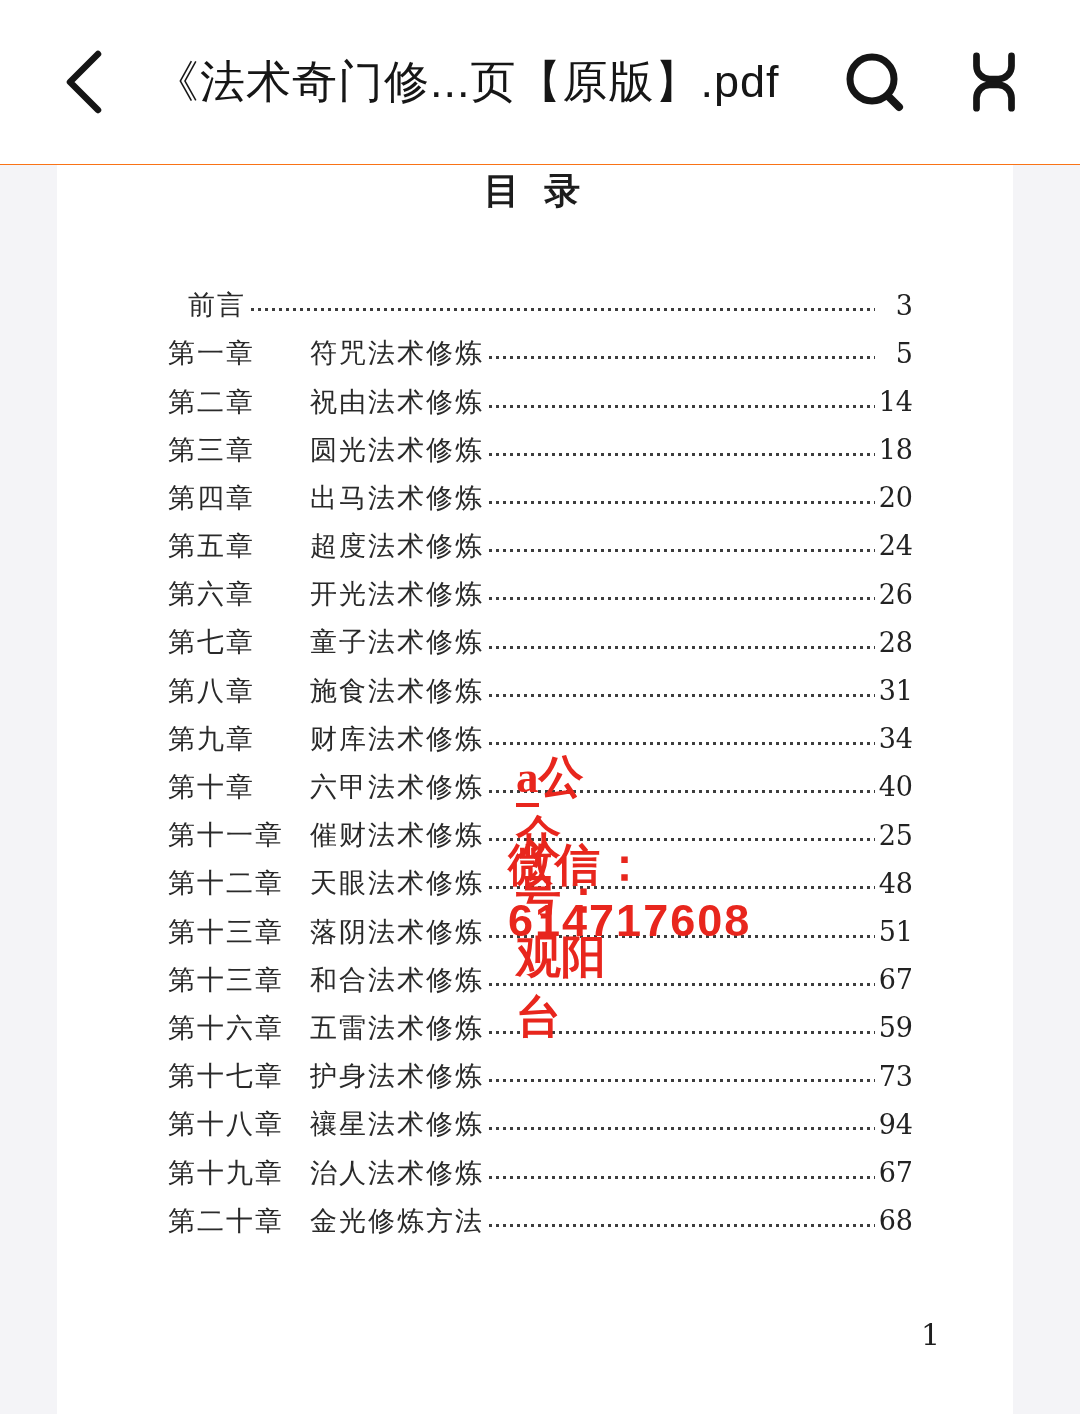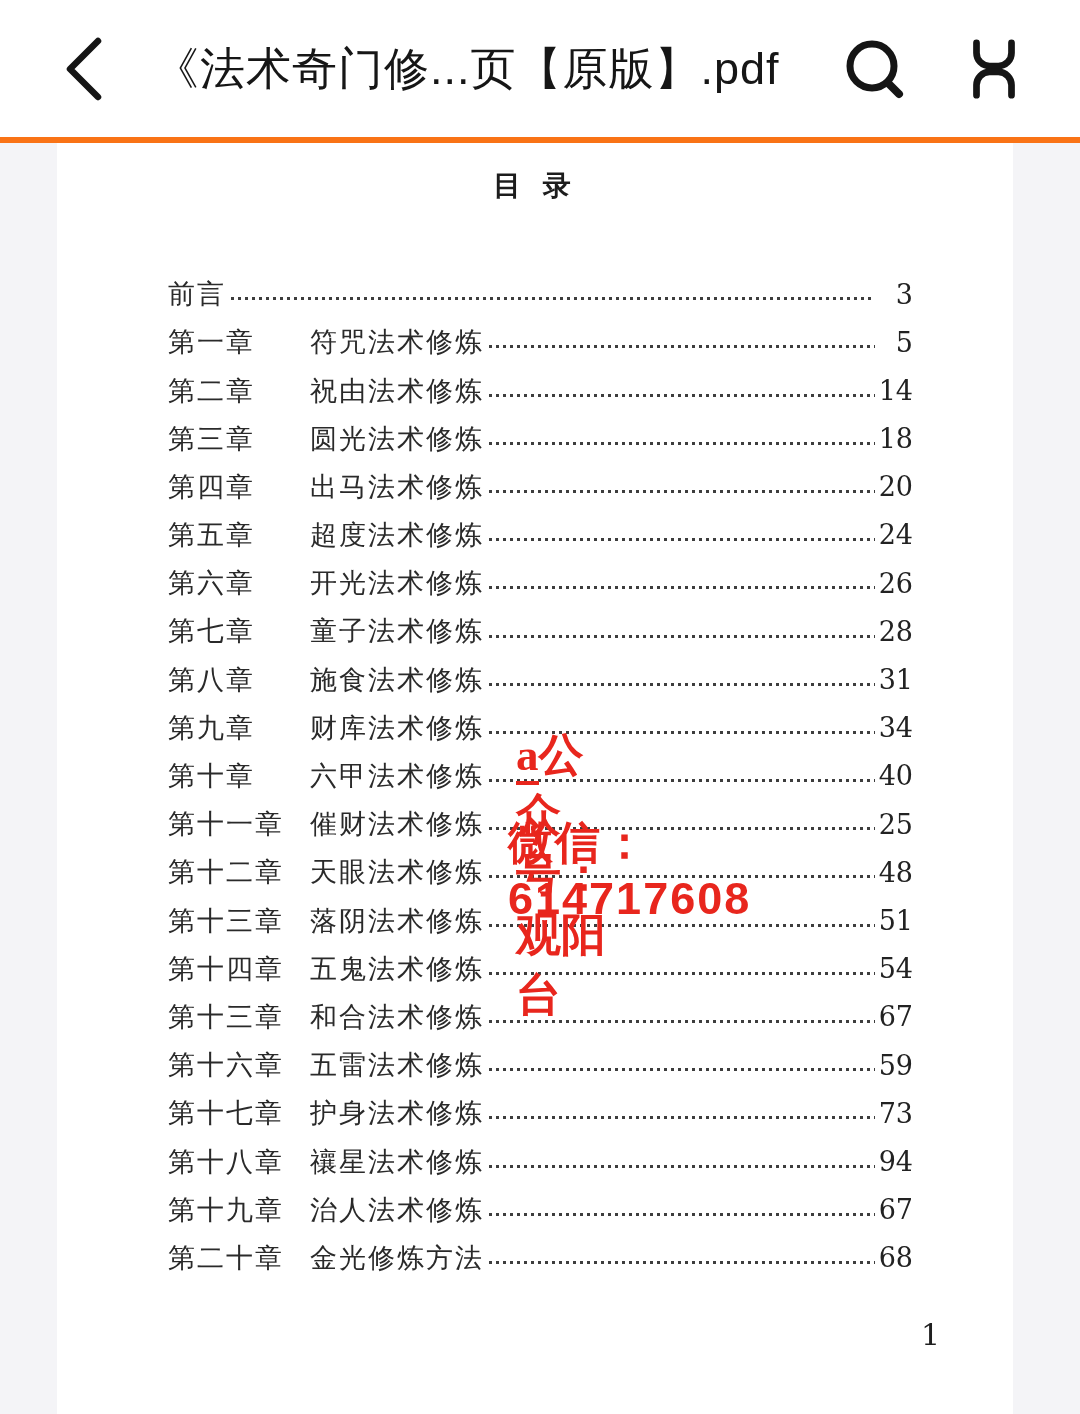--- a/index.html
+++ b/index.html
@@ -6,23 +6,23 @@
   html,body { width:1080px; height:1414px; }
   body {
     background:#f4f4f7;
     font-family:"Liberation Sans", sans-serif;
     position:relative;
     overflow:hidden;
   }
 
   
   .toolbar {
-    height:143px;
+    height:165px;
     background:#ffffff;
-    border-bottom:6px solid #f97316;
+    border-bottom:1px solid #f97316;
     display:flex;
     align-items:center;
     padding:0 46px 0 52px;
     position:relative;
     z-index:5;
   }
   .icon-btn {
     background:none; border:none; cursor:pointer;
     display:flex; align-items:center; justify-content:center;
     padding:0;
@@ -45,21 +45,21 @@
     position:absolute;
     top:143px; left:57px;
     width:956px; height:1271px;
     background:#ffffff;
   }
   .doc-heading {
     margin-top:24px;
     text-align:center;
     font-family:"DejaVu Serif", serif;
     font-weight:bold;
-    font-size:28px;
+    font-size:36px;
     color:#1c1c1c;
     letter-spacing:6px;
   }
   .toc {
     margin-top:56px;
     padding:0 100px 0 111px;
   }
   .toc-row {
     display:flex;
     align-items:flex-end;
@@ -67,21 +67,21 @@
     font-family:"DejaVu Serif", serif;
     font-size:27px;
     color:#2a2a2a;
   }
   .toc-label {
     width:142px;
     flex:0 0 auto;
     letter-spacing:2px;
     line-height:1.15;
   }
-  .toc-label.auto { width:auto; }
+  .toc-label.auto { width:auto;margin-left:20px; }
   .toc-title {
     flex:0 0 auto;
     letter-spacing:2px;
     line-height:1.15;
   }
   .toc-dots {
     flex:1 1 auto;
     min-width:12px;
     height:5px;
     align-self:flex-end;
@@ -257,26 +257,20 @@
     <span class="toc-page">48</span>
   </div>
 
   <div class="toc-row">
     <span class="toc-label">第十三章</span>
     <span class="toc-title">落阴法术修炼</span>
     <span class="toc-dots"></span>
     <span class="toc-page">51</span>
   </div>
 
-  <div class="toc-row">
-    <span class="toc-label">第十四章</span>
-    <span class="toc-title">五鬼法术修炼</span>
-    <span class="toc-dots"></span>
-    <span class="toc-page">54</span>
-  </div>
 
   <div class="toc-row">
     <span class="toc-label">第十三章</span>
     <span class="toc-title">和合法术修炼</span>
     <span class="toc-dots"></span>
     <span class="toc-page">67</span>
   </div>
 
   <div class="toc-row">
     <span class="toc-label">第十六章</span>

